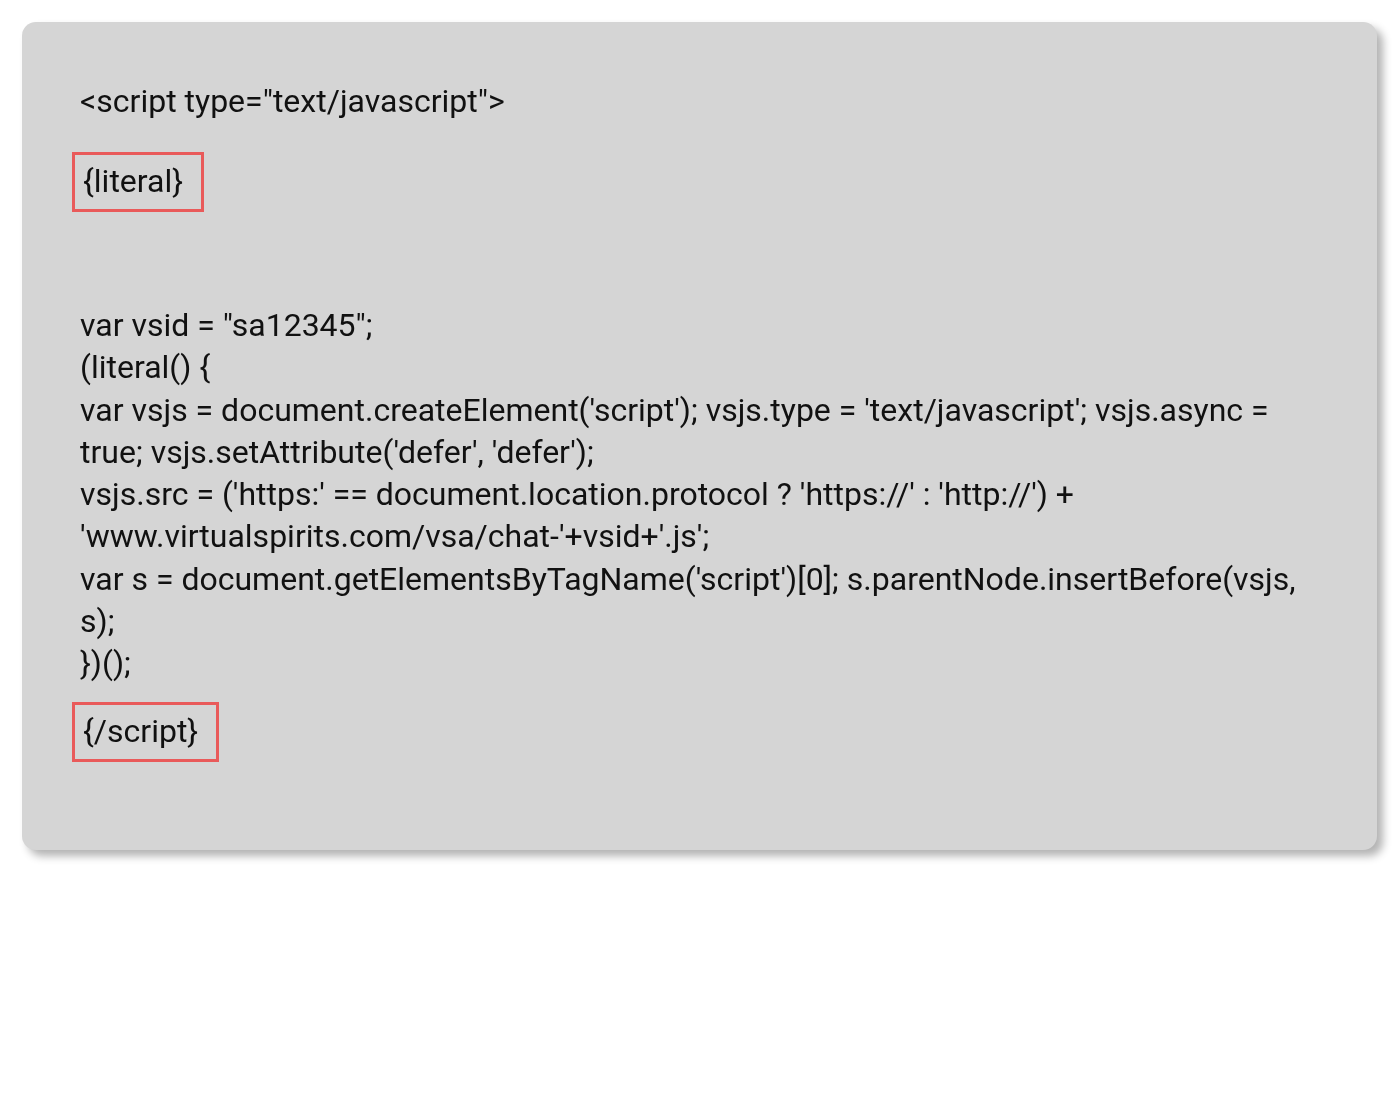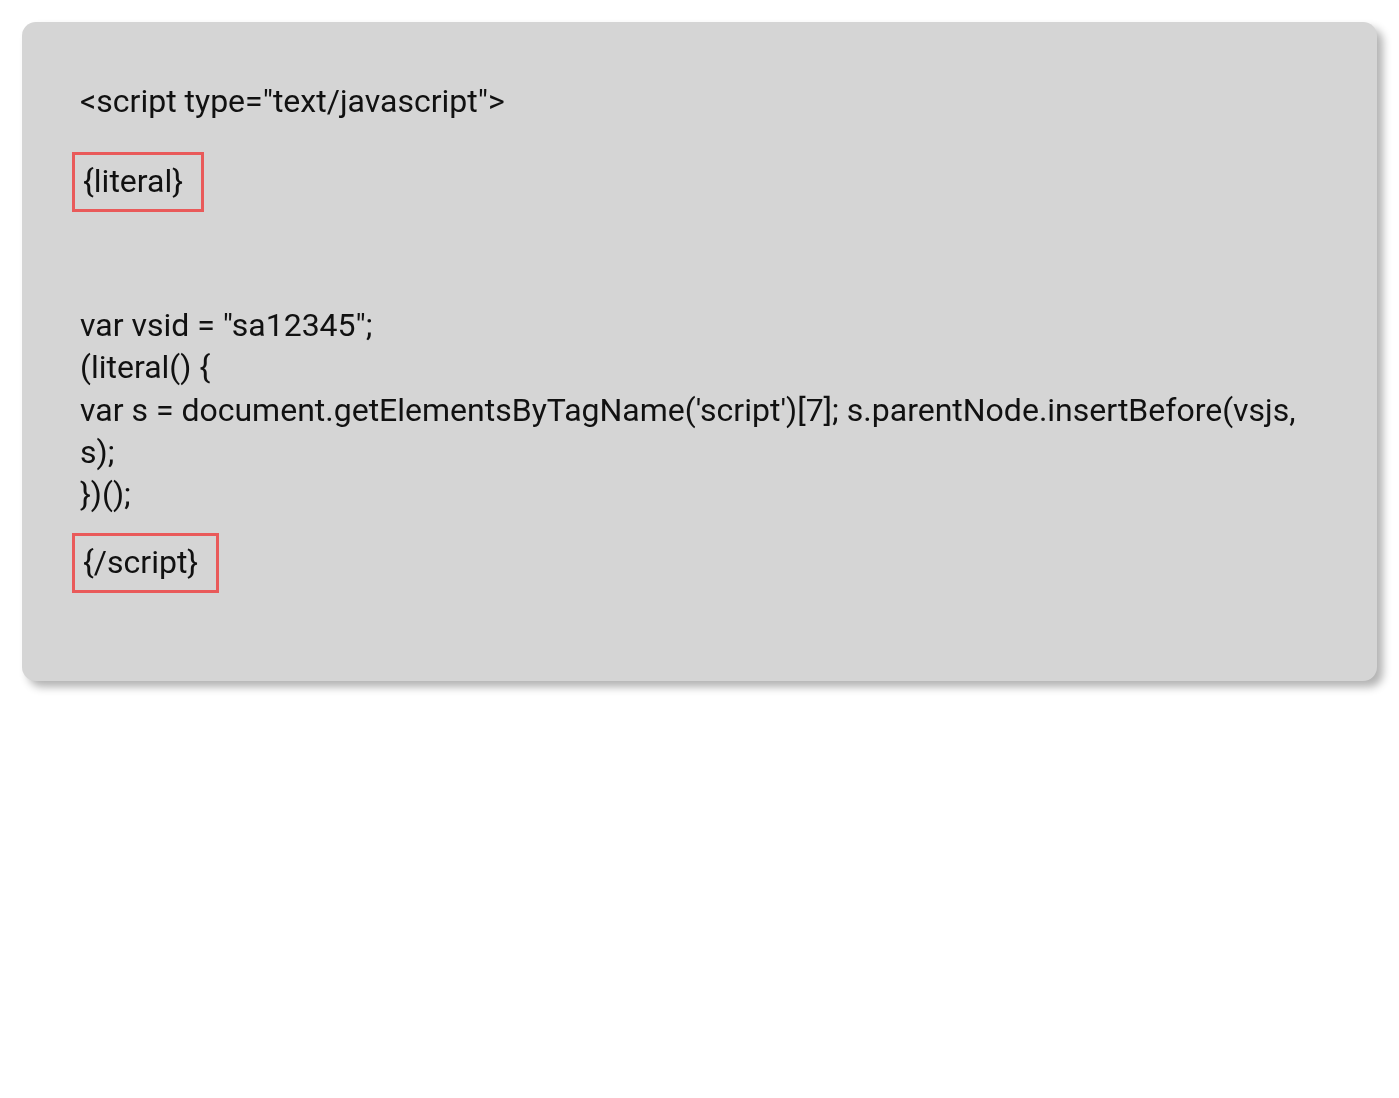--- a/index.html
+++ b/index.html
@@ -53,21 +53,23 @@
   <div class="spacer-large"></div>
 
   <span class="highlight-box">
     <span>{literal}</span>
   </span>
 
   <div class="spacer-xlarge"></div>
 
   <span class="line"> var vsid = "sa12345";</span>
   <span class="line"> (literal() {</span>
-  <span class="line">   var s = document.getElementsByTagName('script')[7]; s.parentNode.insertBefore(vsjs, s);</span>
+  <span class="line"> var vsjs = document.createElement('script'); vsjs.type = 'text/javascript'; vsjs.async = true; vsjs.setAttribute('defer', 'defer');</span>
+  <span class="line">  vsjs.src = ('https:' == document.location.protocol ? 'https://' : 'http://') + 'www.virtualspirits.com/vsa/chat-'+vsid+'.js';</span>
+  <span class="line">   var s = document.getElementsByTagName('script')[0]; s.parentNode.insertBefore(vsjs, s);</span>
   <span class="line"> })();</span>
 
   <div class="spacer-small"></div>
 
   <span class="highlight-box">
     <span>{/script}</span>
   </span>
 
   <div class="spacer-large"></div>
 

